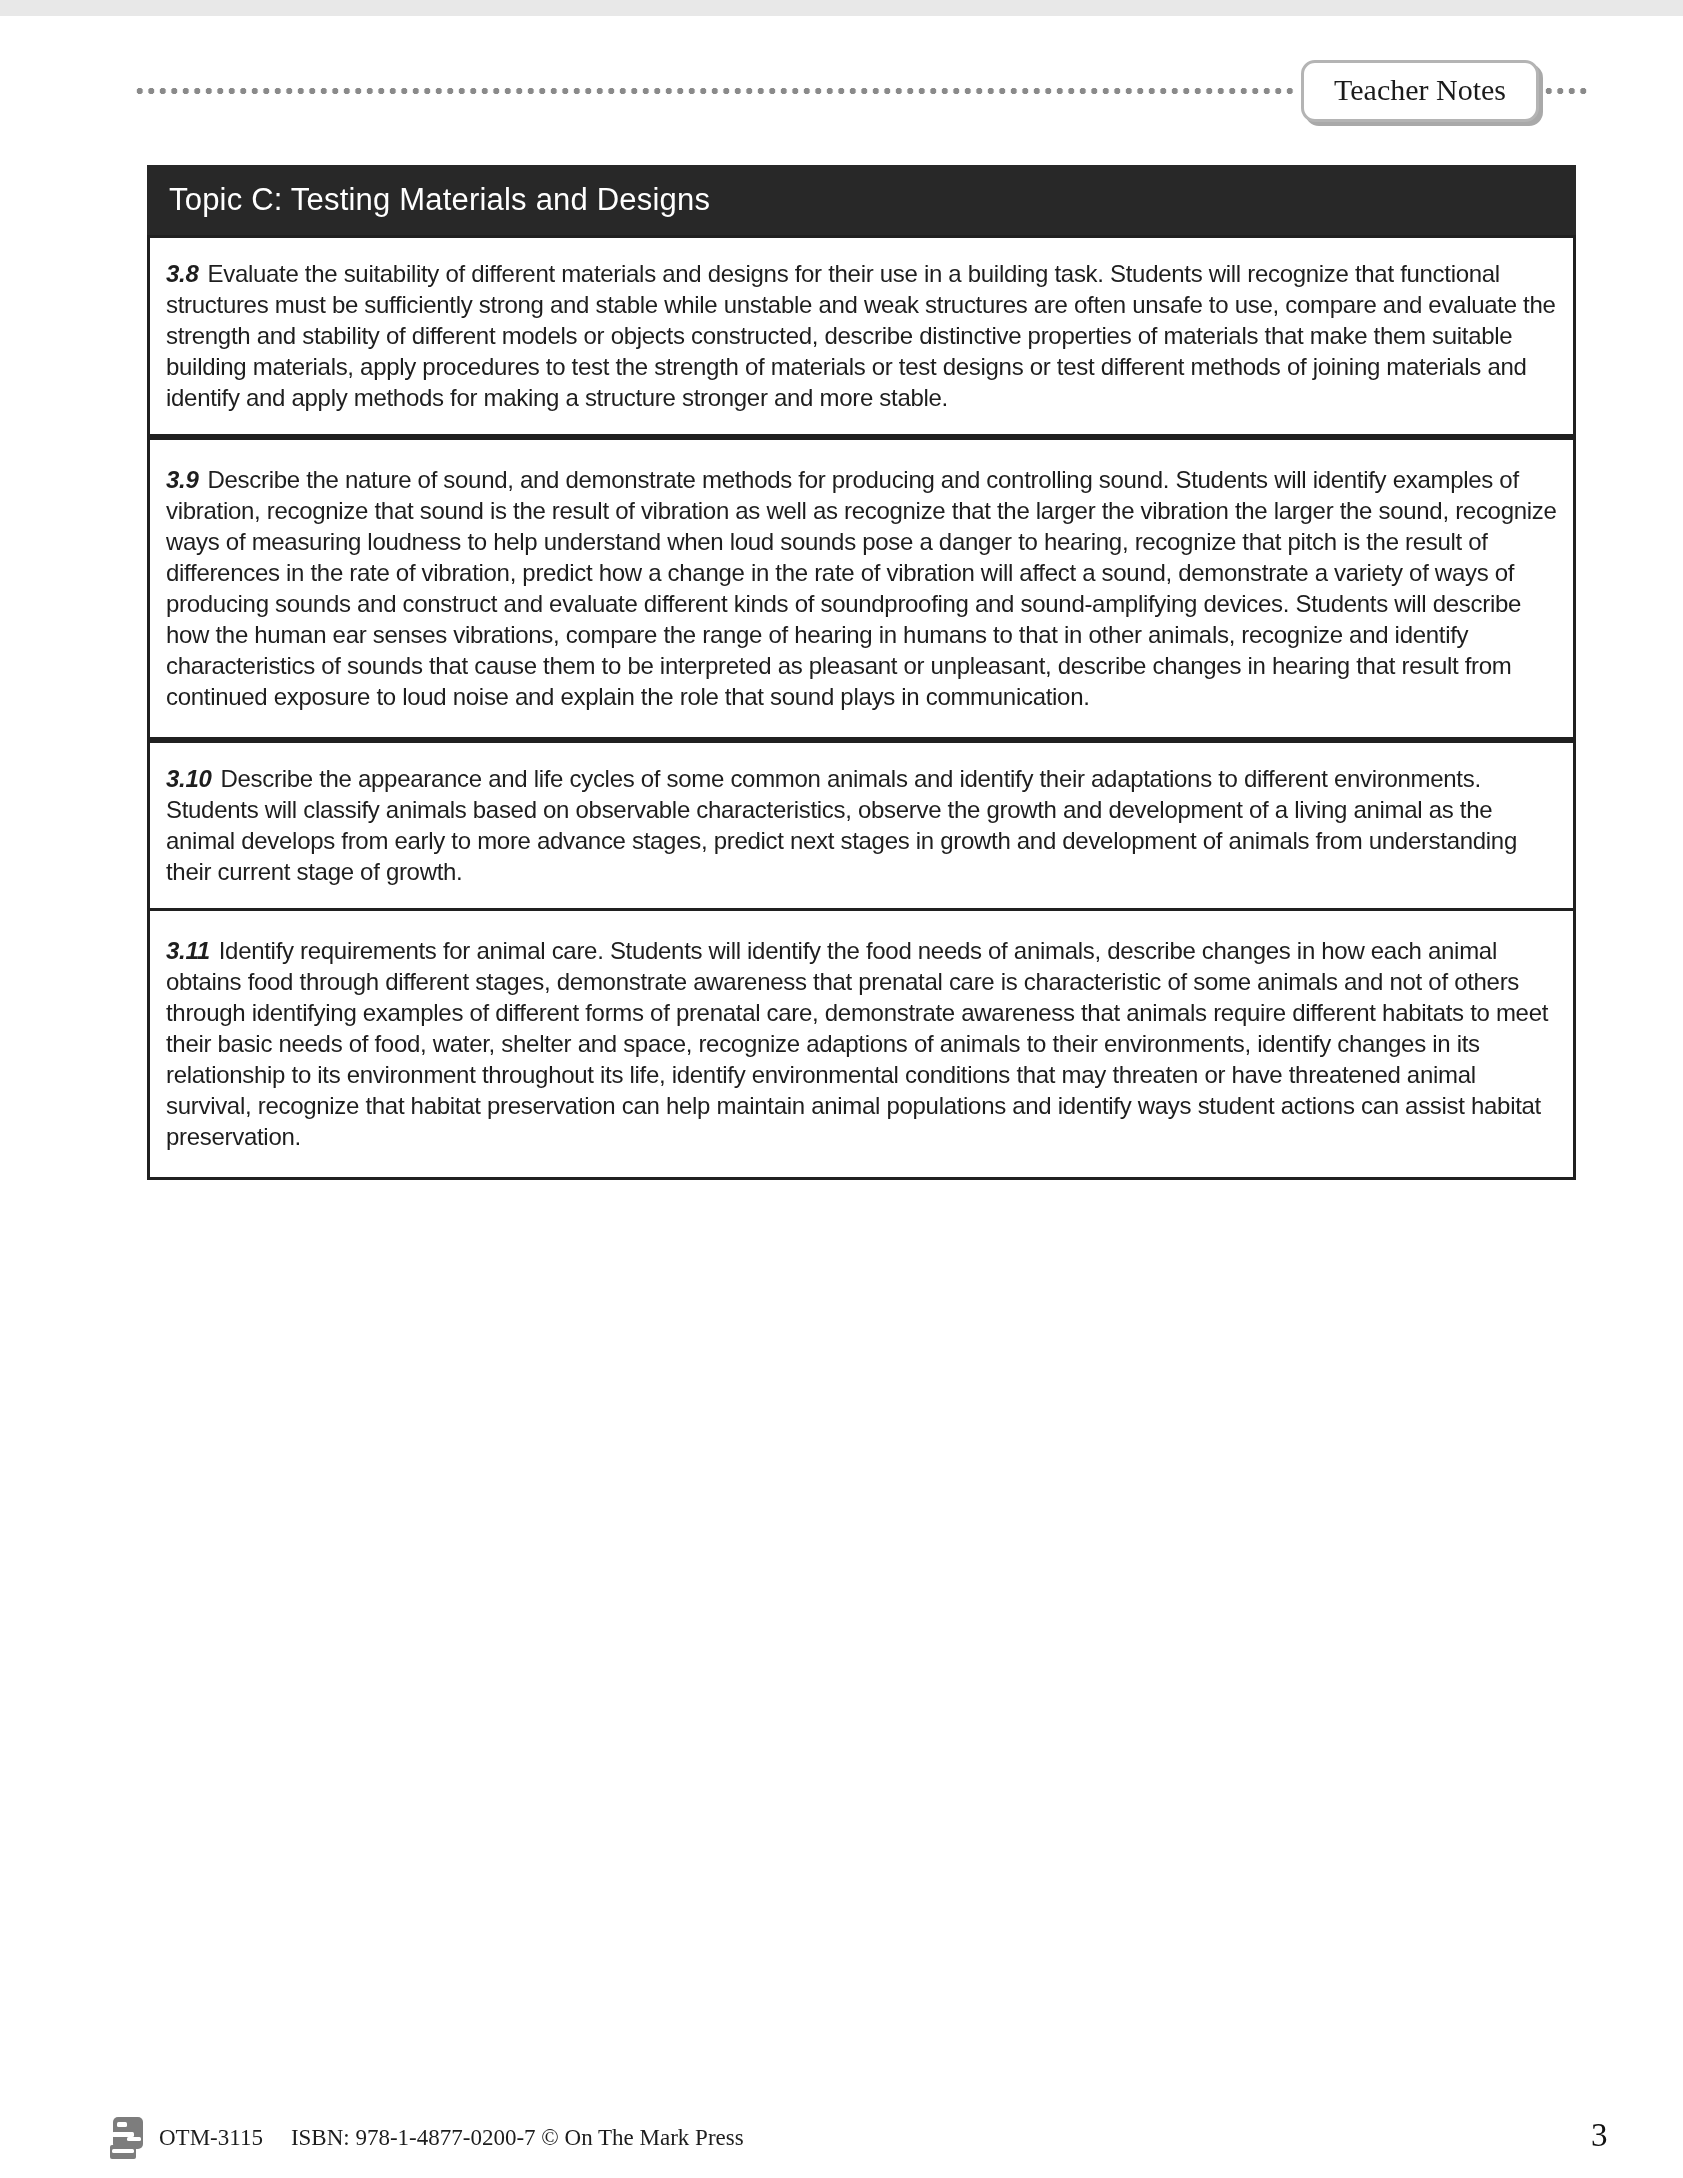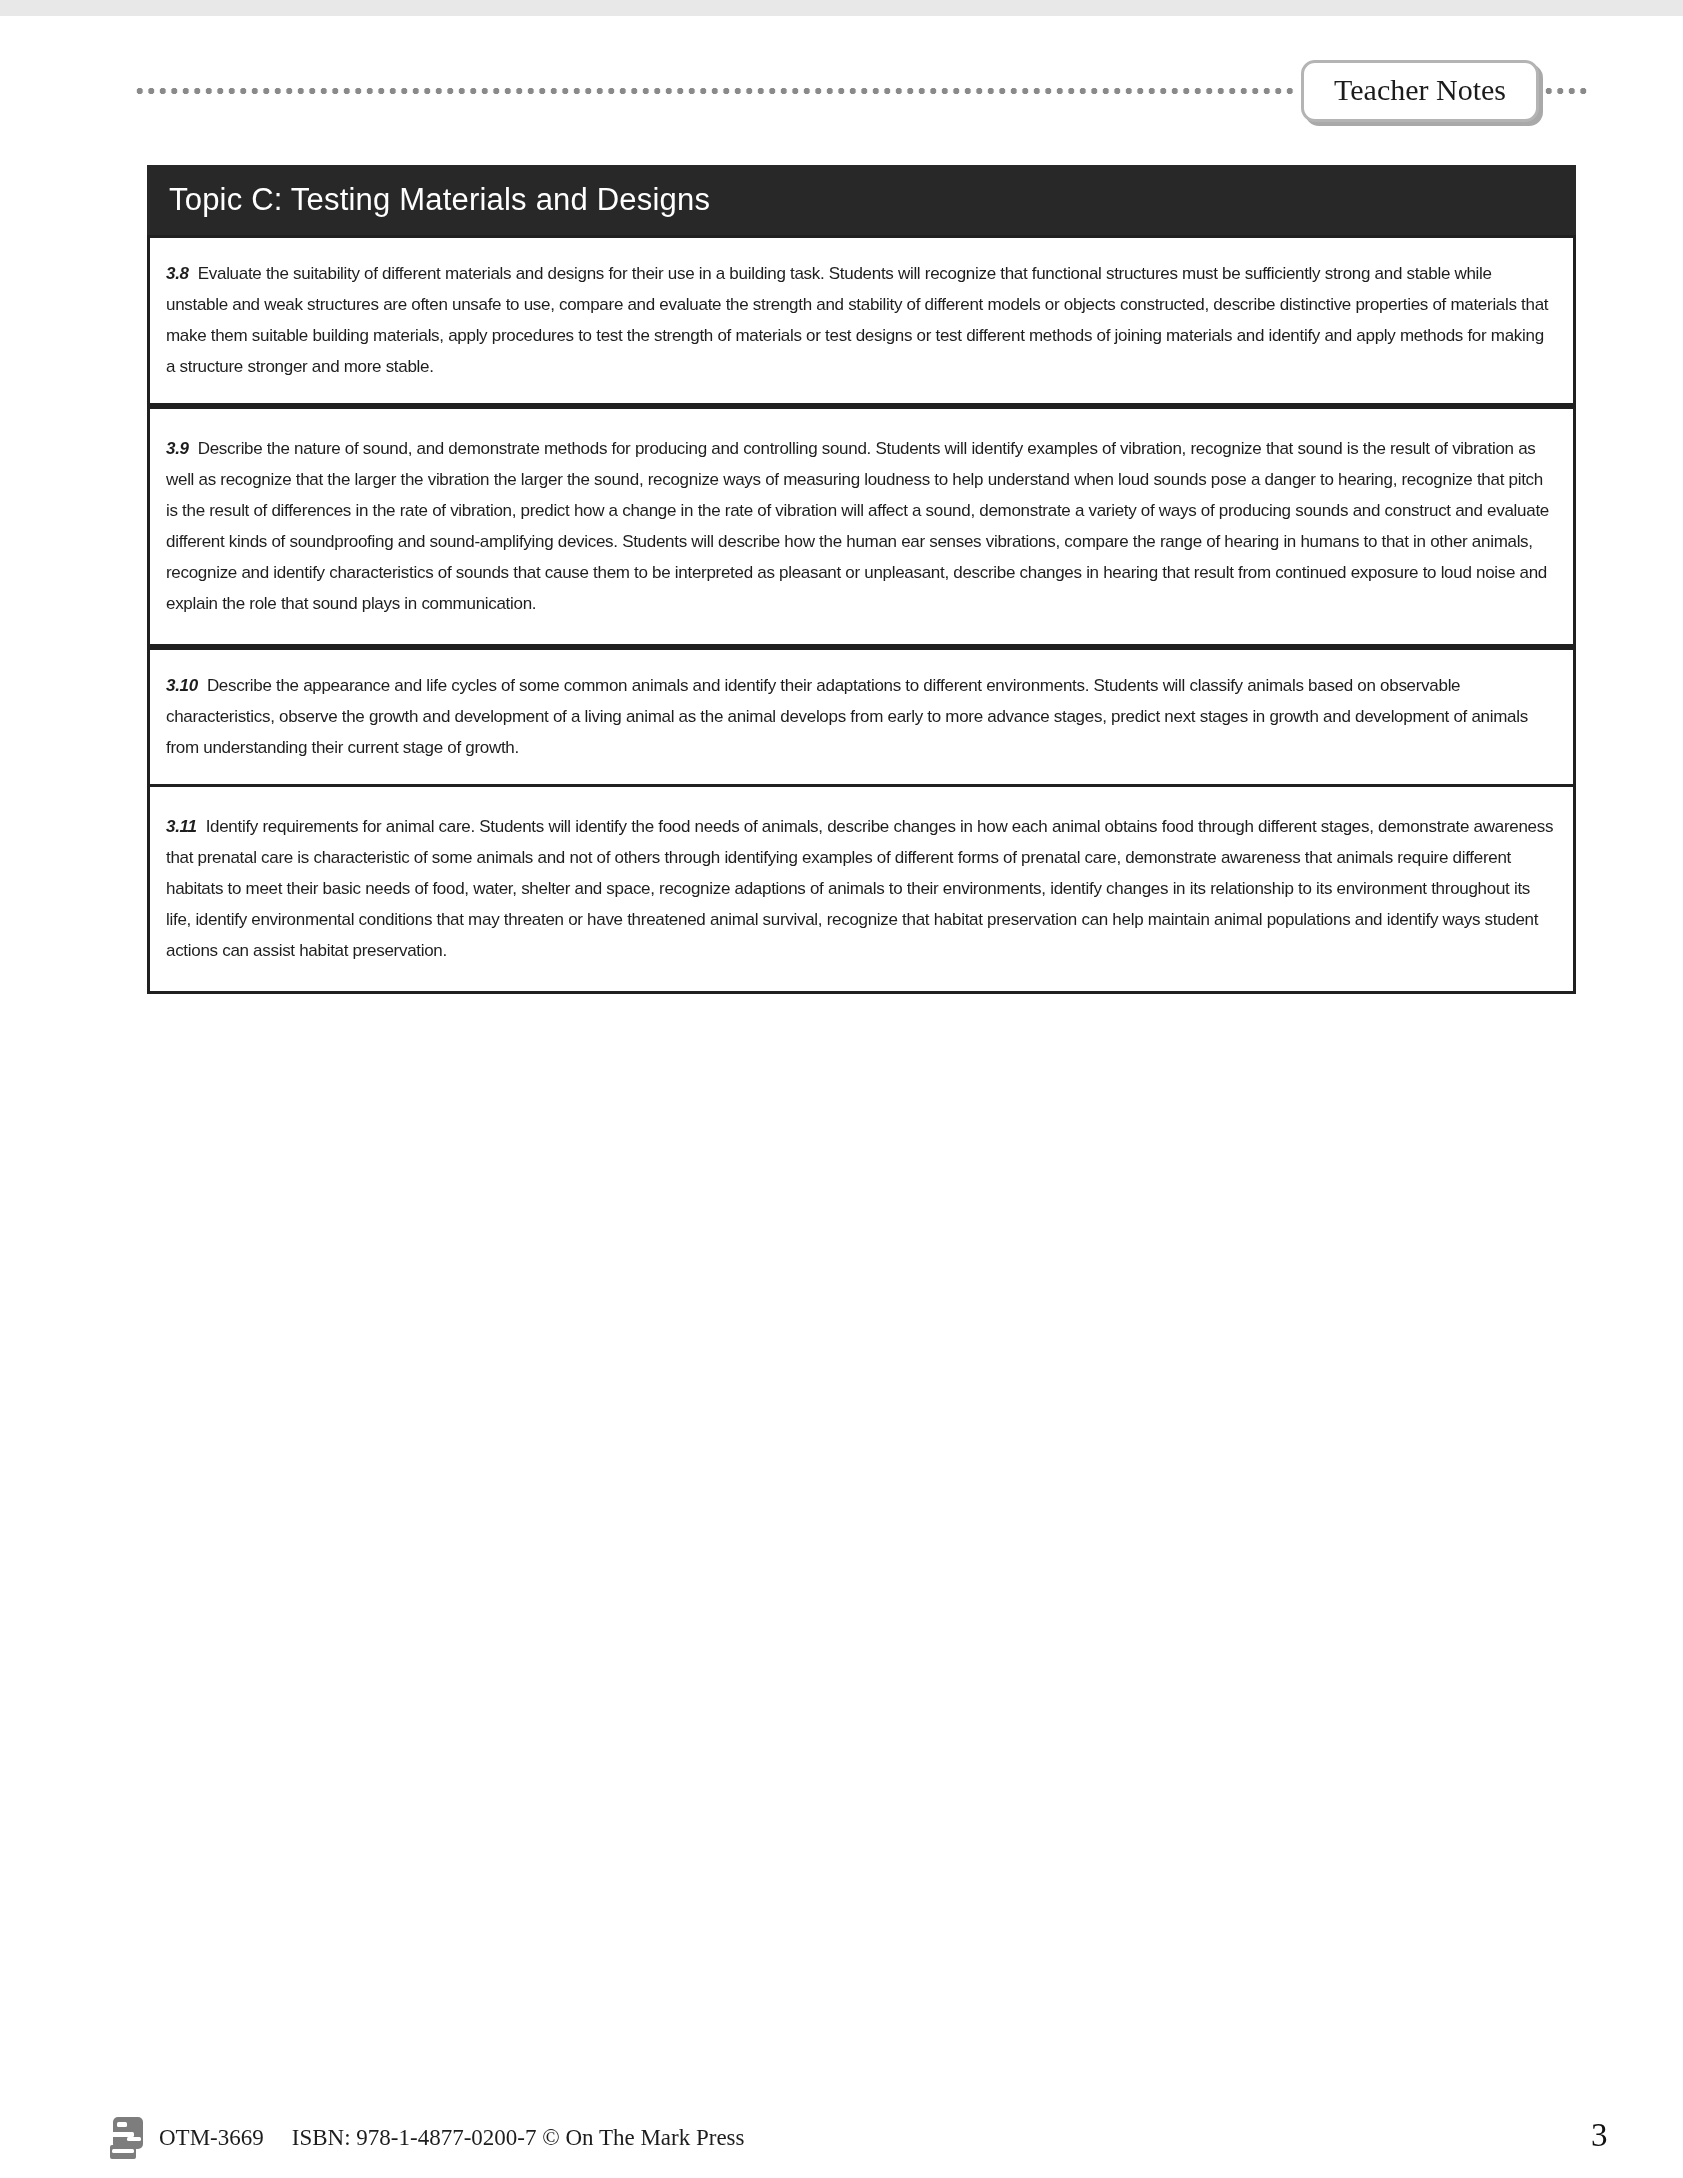--- a/index.html
+++ b/index.html
@@ -65,21 +65,21 @@
     height: 70px;
     line-height: 70px;
     padding-left: 22px;
     margin-top: 8px;
   }
   .topic-bar:first-child { margin-top: 0; }
   .para-box {
     border: 3px solid #202020;
     background: #ffffff;
     padding: 20px 16px 21px 16px;
-    font-size: 17px;
+    font-size: 24px;
     line-height: 31px;
     letter-spacing: -0.3px;
     color: #1e1e1e;
   }
   .para-box.tall { padding-top: 24px; padding-bottom: 25px; }
   .para-box.joined { margin-top: -3px; }
   .item-num {
     font-weight: bold;
     font-style: italic;
     margin-right: 9px;
@@ -163,20 +163,20 @@
   <div class="footer">
     <svg class="copier-icon" viewBox="0 0 36 46" xmlns="http://www.w3.org/2000/svg" aria-hidden="true">
       <rect x="4" y="2" width="30" height="32" rx="5" fill="#7d7d7d"></rect>
       <rect x="1" y="30" width="26" height="14" rx="2" fill="#7d7d7d"></rect>
       <rect x="8" y="7" width="10" height="5" rx="1.5" fill="#ffffff"></rect>
       <rect x="3" y="17" width="22" height="5" rx="1.5" fill="#ffffff"></rect>
       <rect x="3" y="34" width="22" height="4" rx="1.5" fill="#ffffff"></rect>
       <rect x="18" y="22" width="14" height="4" rx="1.5" fill="#ffffff"></rect>
     </svg>
     <div class="footer-text">
-      <span class="footer-code">OTM-3669</span><span>ISBN: 978-1-4877-0200-7 © On The Mark Press</span>
+      <span class="footer-code">OTM-3115</span><span>ISBN: 978-1-4877-0200-7 © On The Mark Press</span>
     </div>
   </div>
 
   <div class="page-number">3</div>
 
 </div>
 
 
 </body></html>

